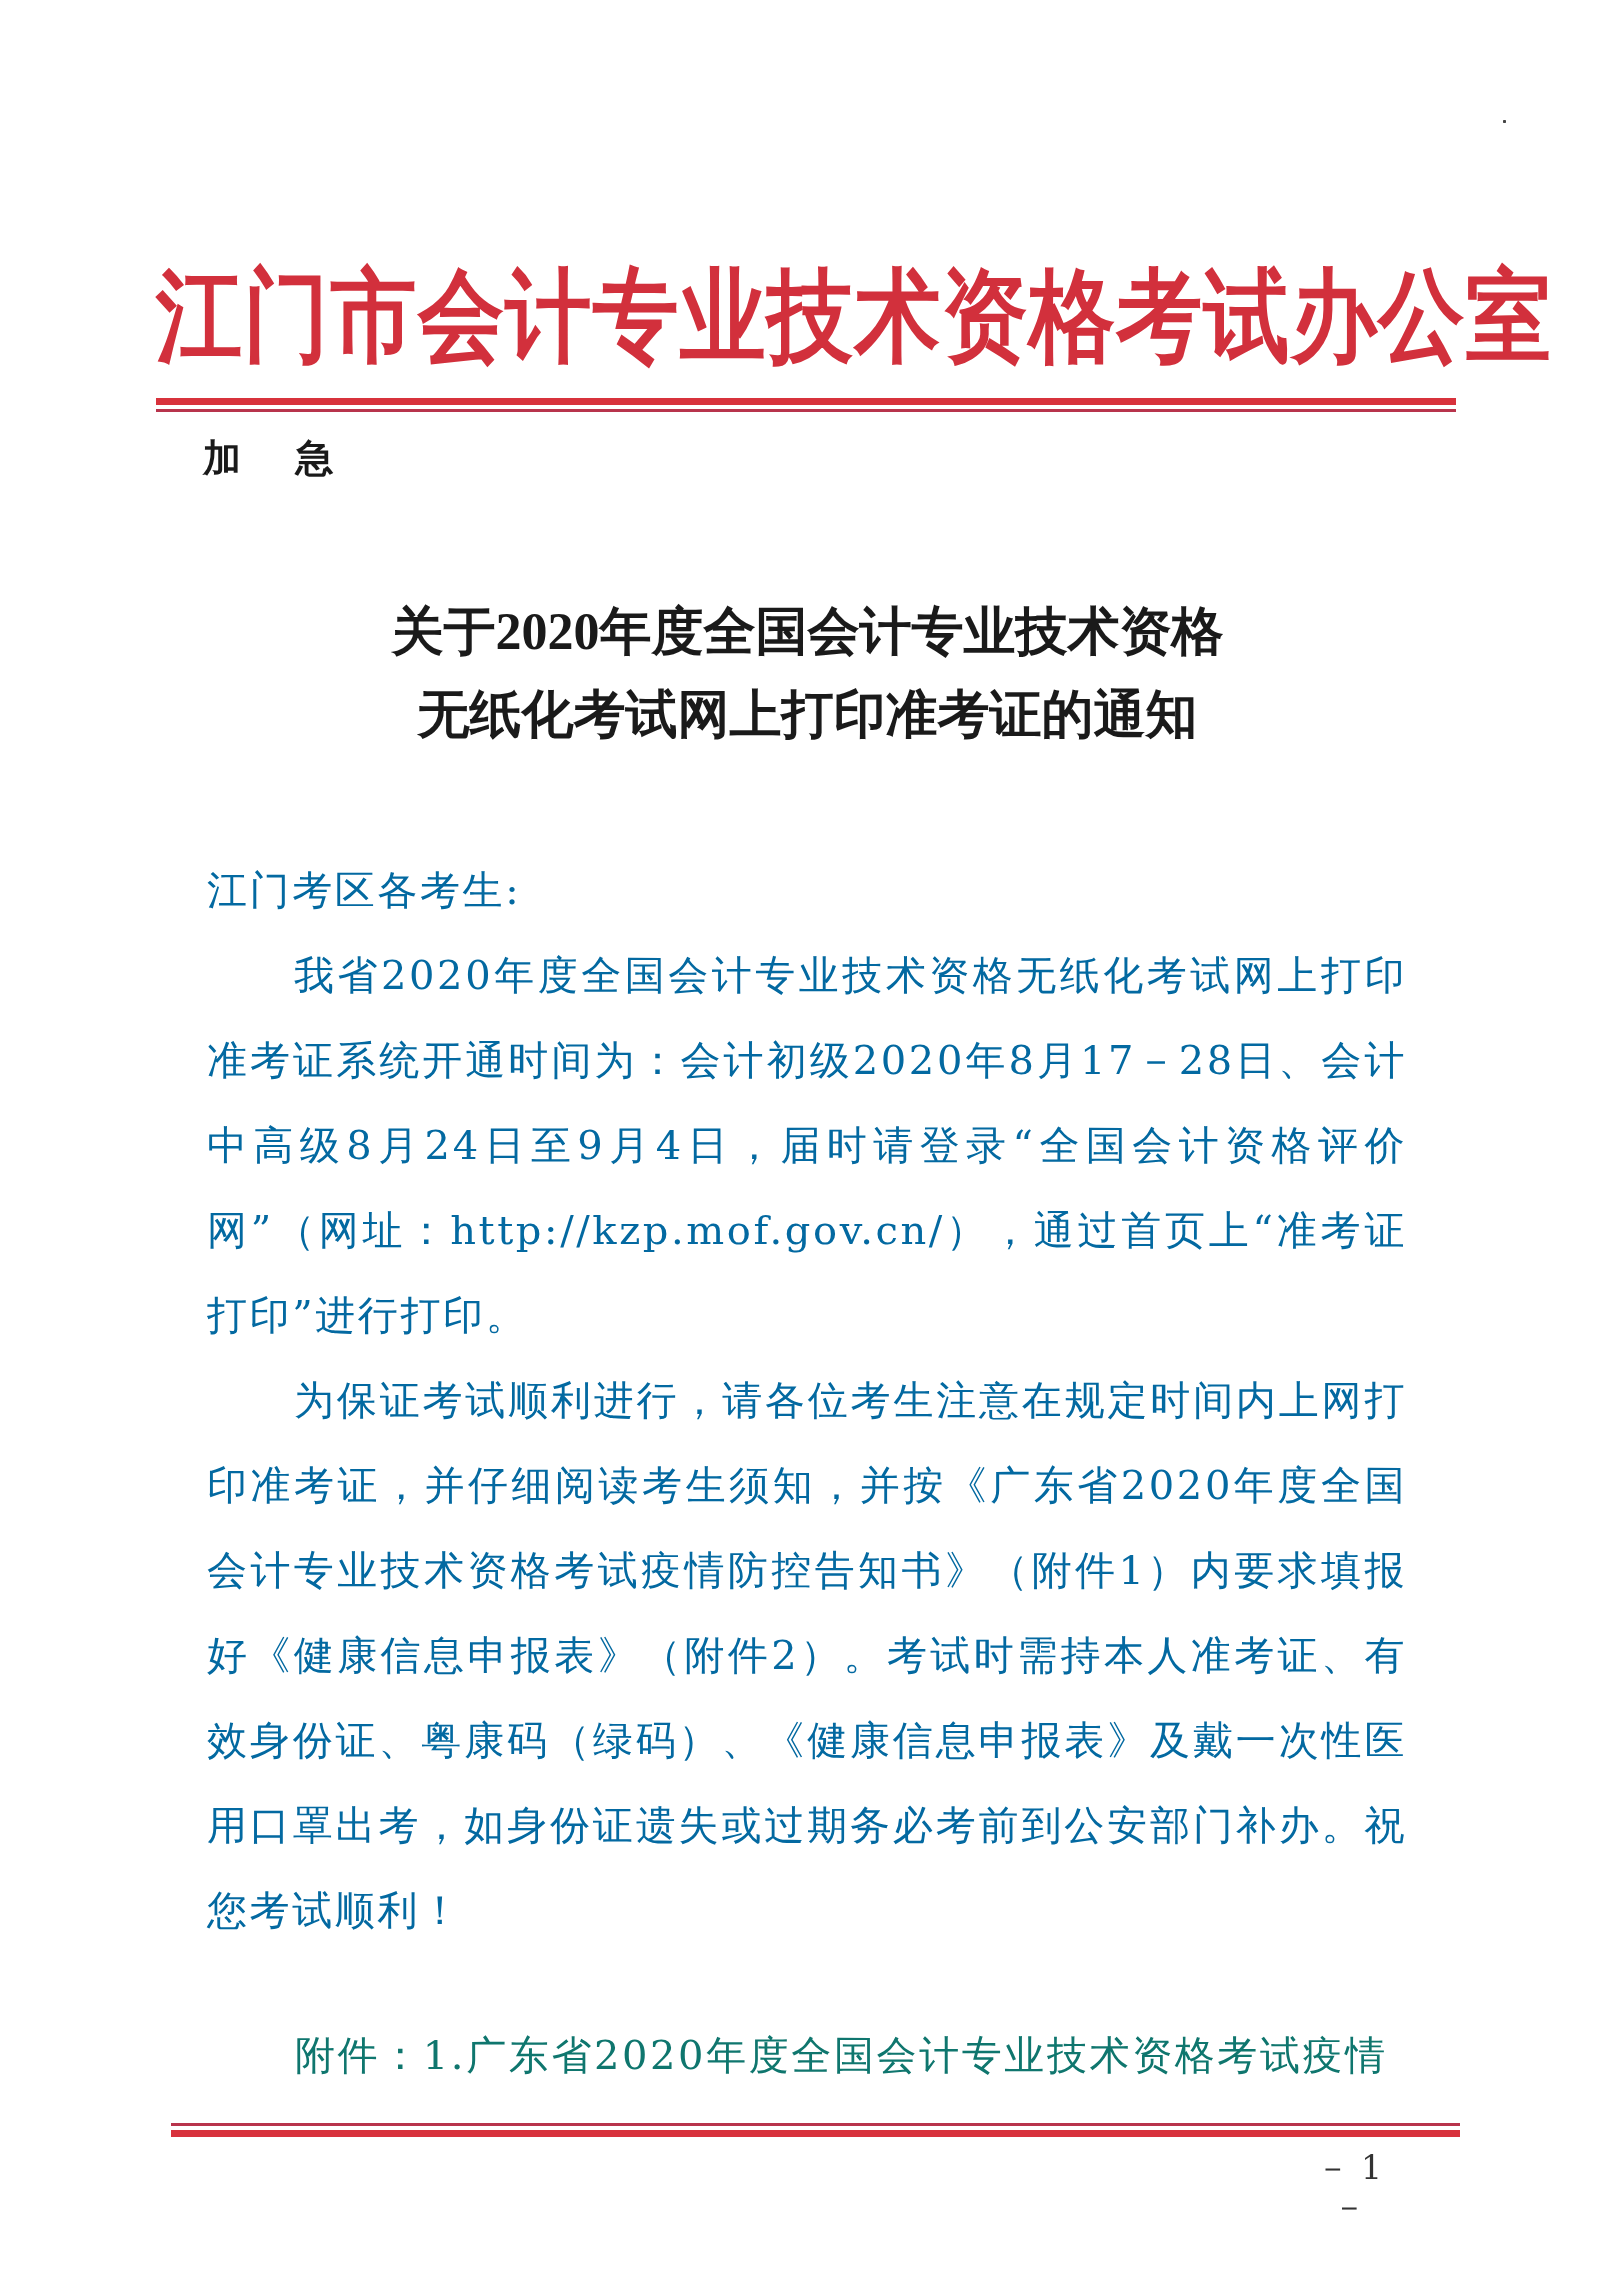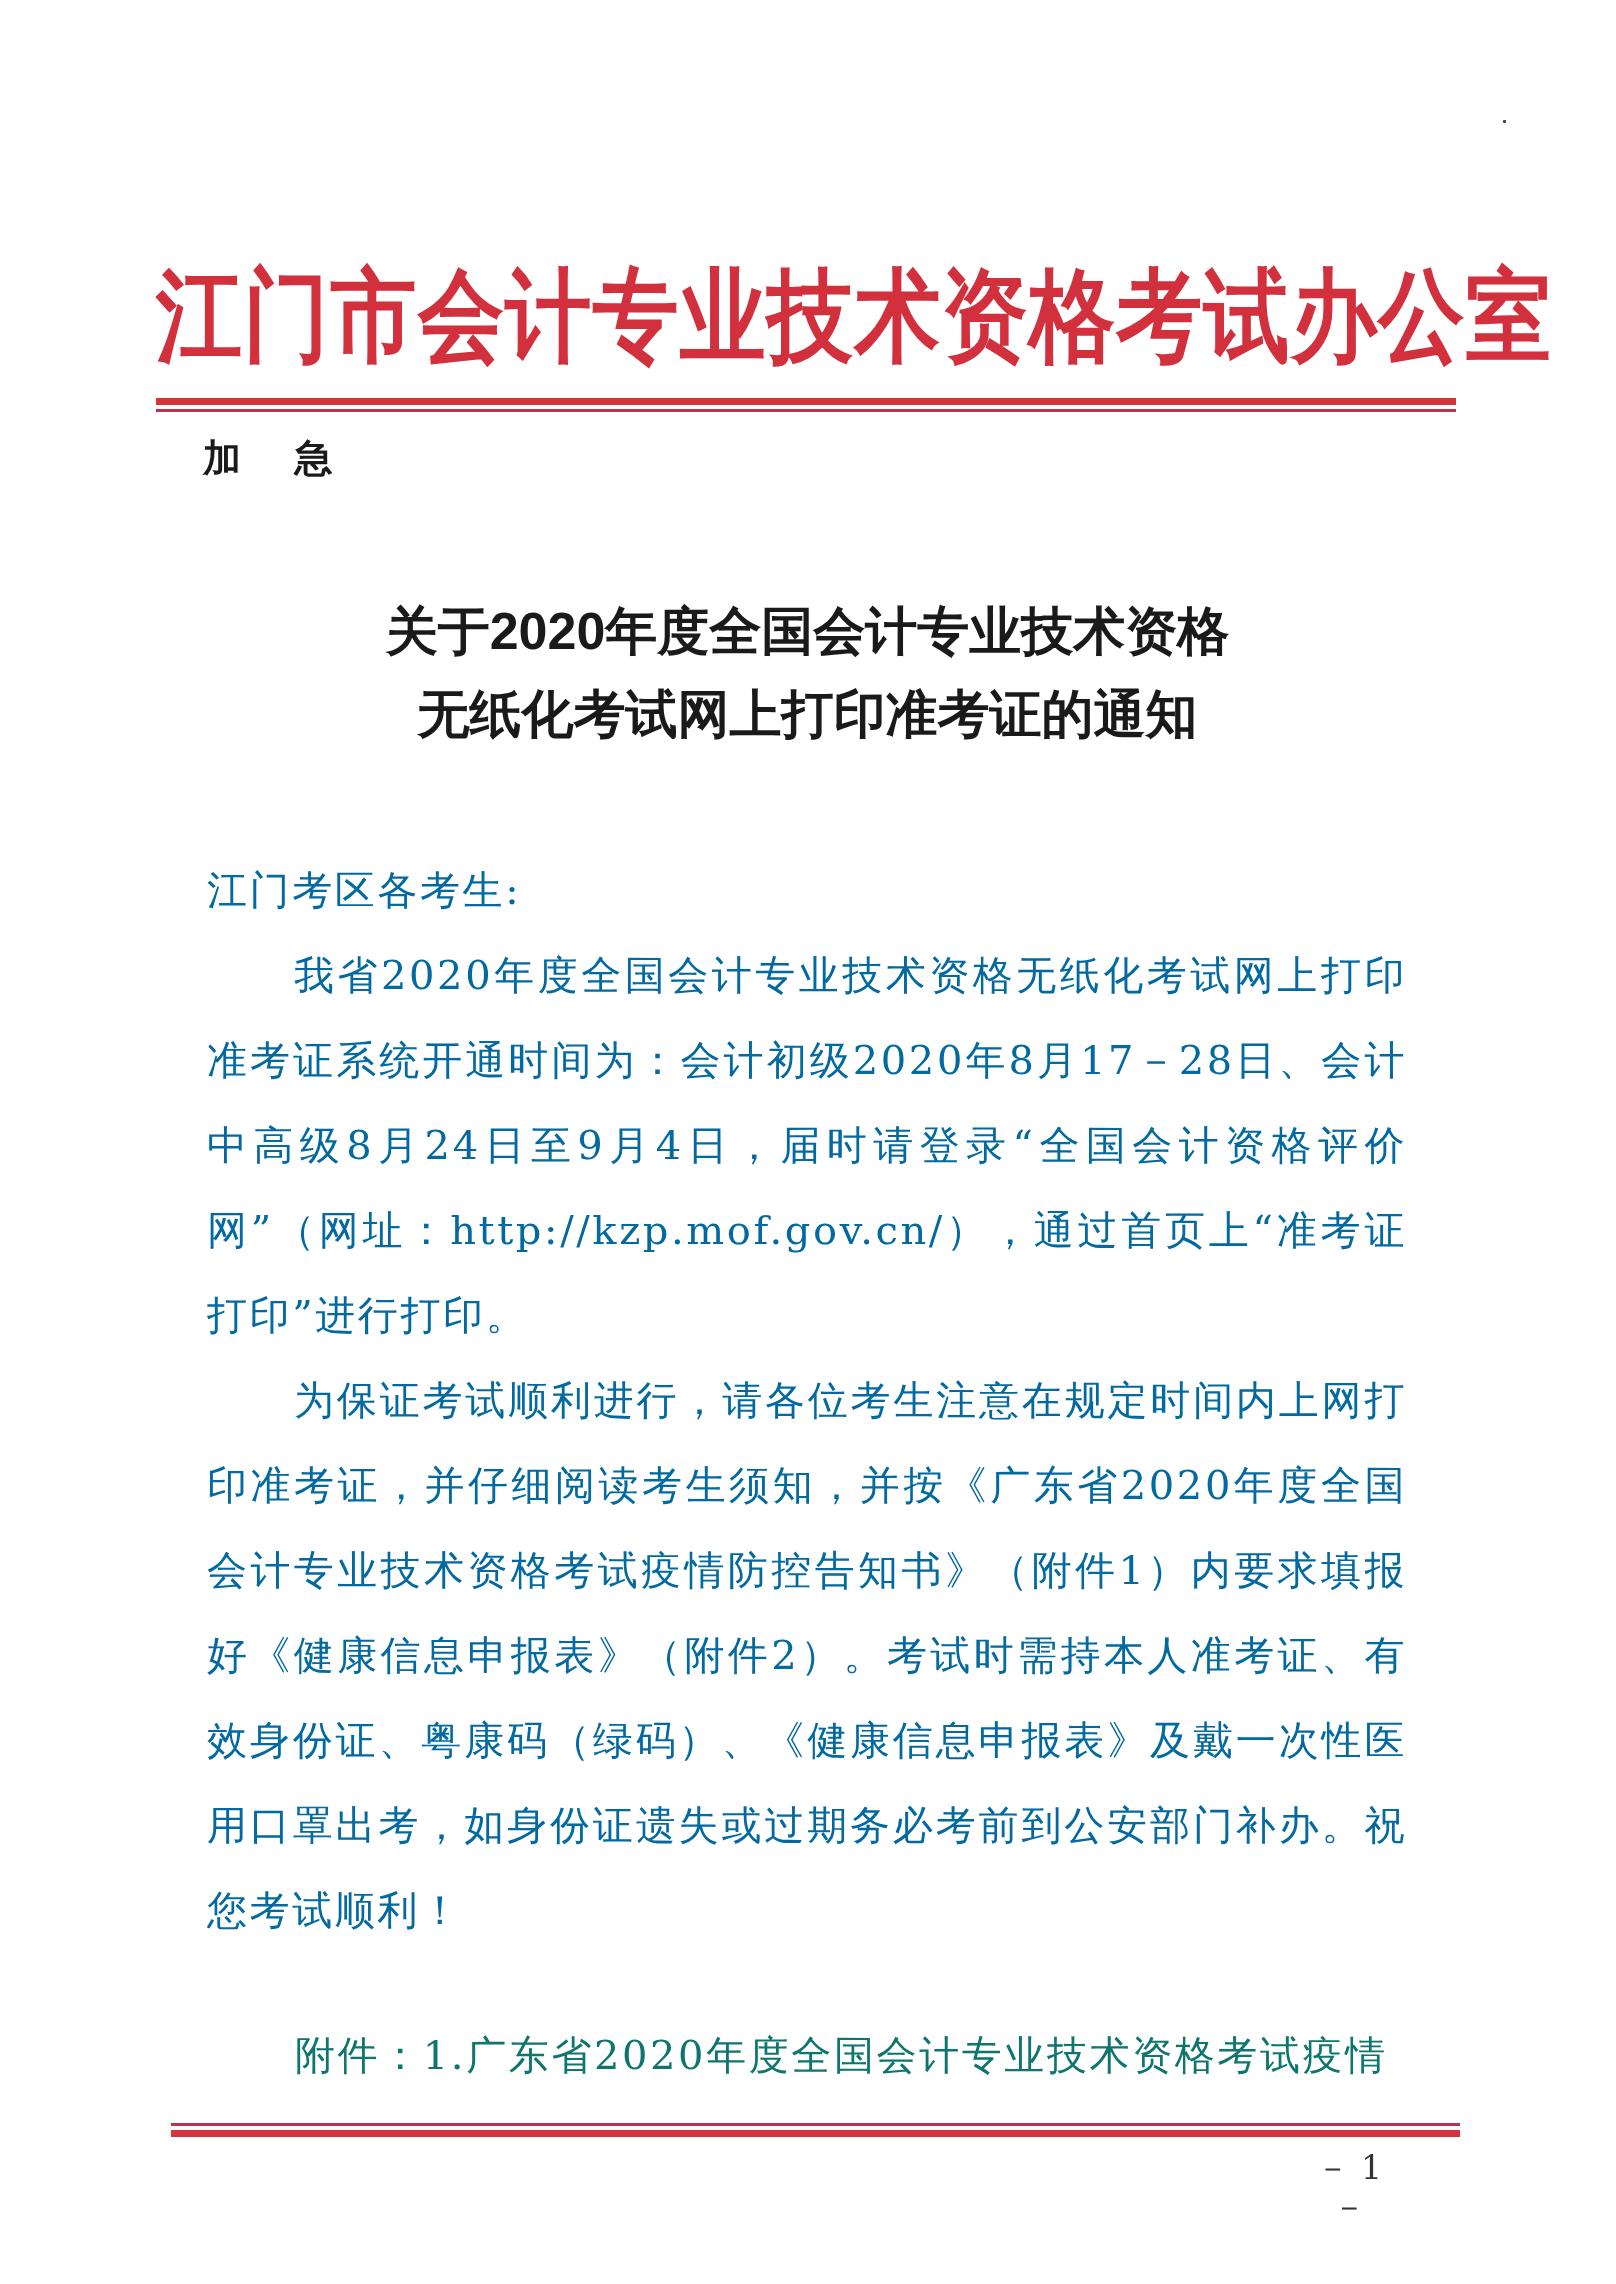--- a/index.html
+++ b/index.html
@@ -49,34 +49,34 @@
     }
     .rule-top .gap { height: 3.9px; }
     .rule-top .thin {
       height: 3.3px;
       background: #b8344c;
     }
     .urgency {
       position: absolute;
       left: 203px;
       top: 435px;
-      font-family: Liberation Serif, serif;
+      font-family: Liberation Sans, sans-serif;
       font-weight: bold;
       font-size: 38px;
       line-height: 46px;
       letter-spacing: 22px;
       color: #1a1a1a;
     }
     .doc-title {
       position: absolute;
       left: 156px;
       width: 1303px;
       top: 590px;
       text-align: center;
-      font-family: Liberation Sans, sans-serif;
+      font-family: Liberation Serif, serif;
       font-weight: bold;
       font-size: 52px;
       line-height: 83px;
       color: #1a1a1a;
     }
     .doc-title div { white-space: nowrap; }
     .body-text {
       position: absolute;
       left: 207px;
       width: 1200px;

